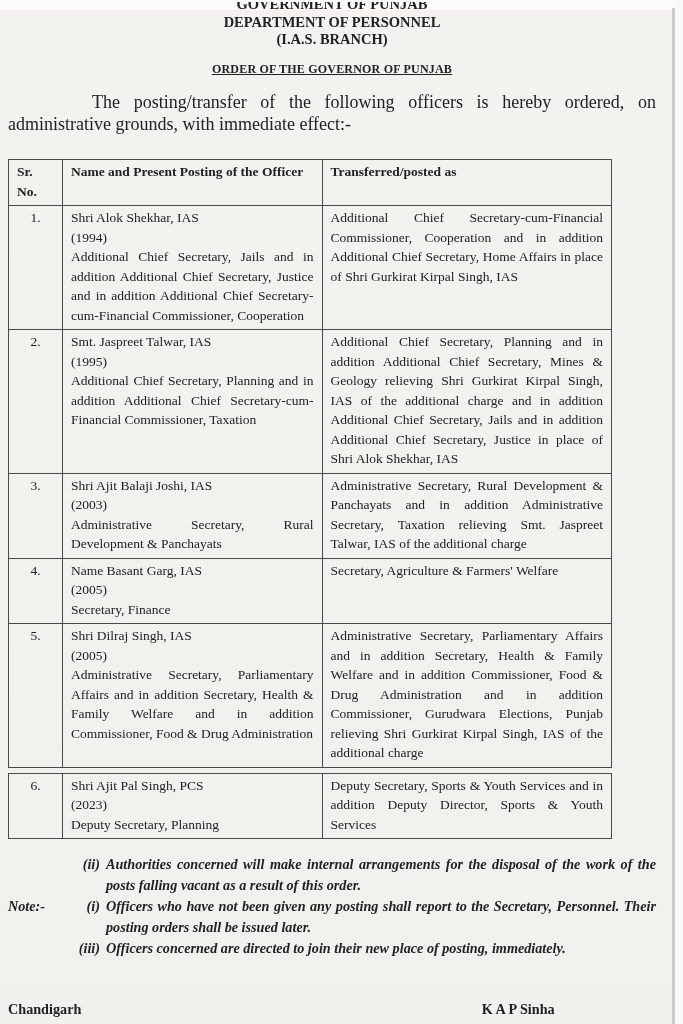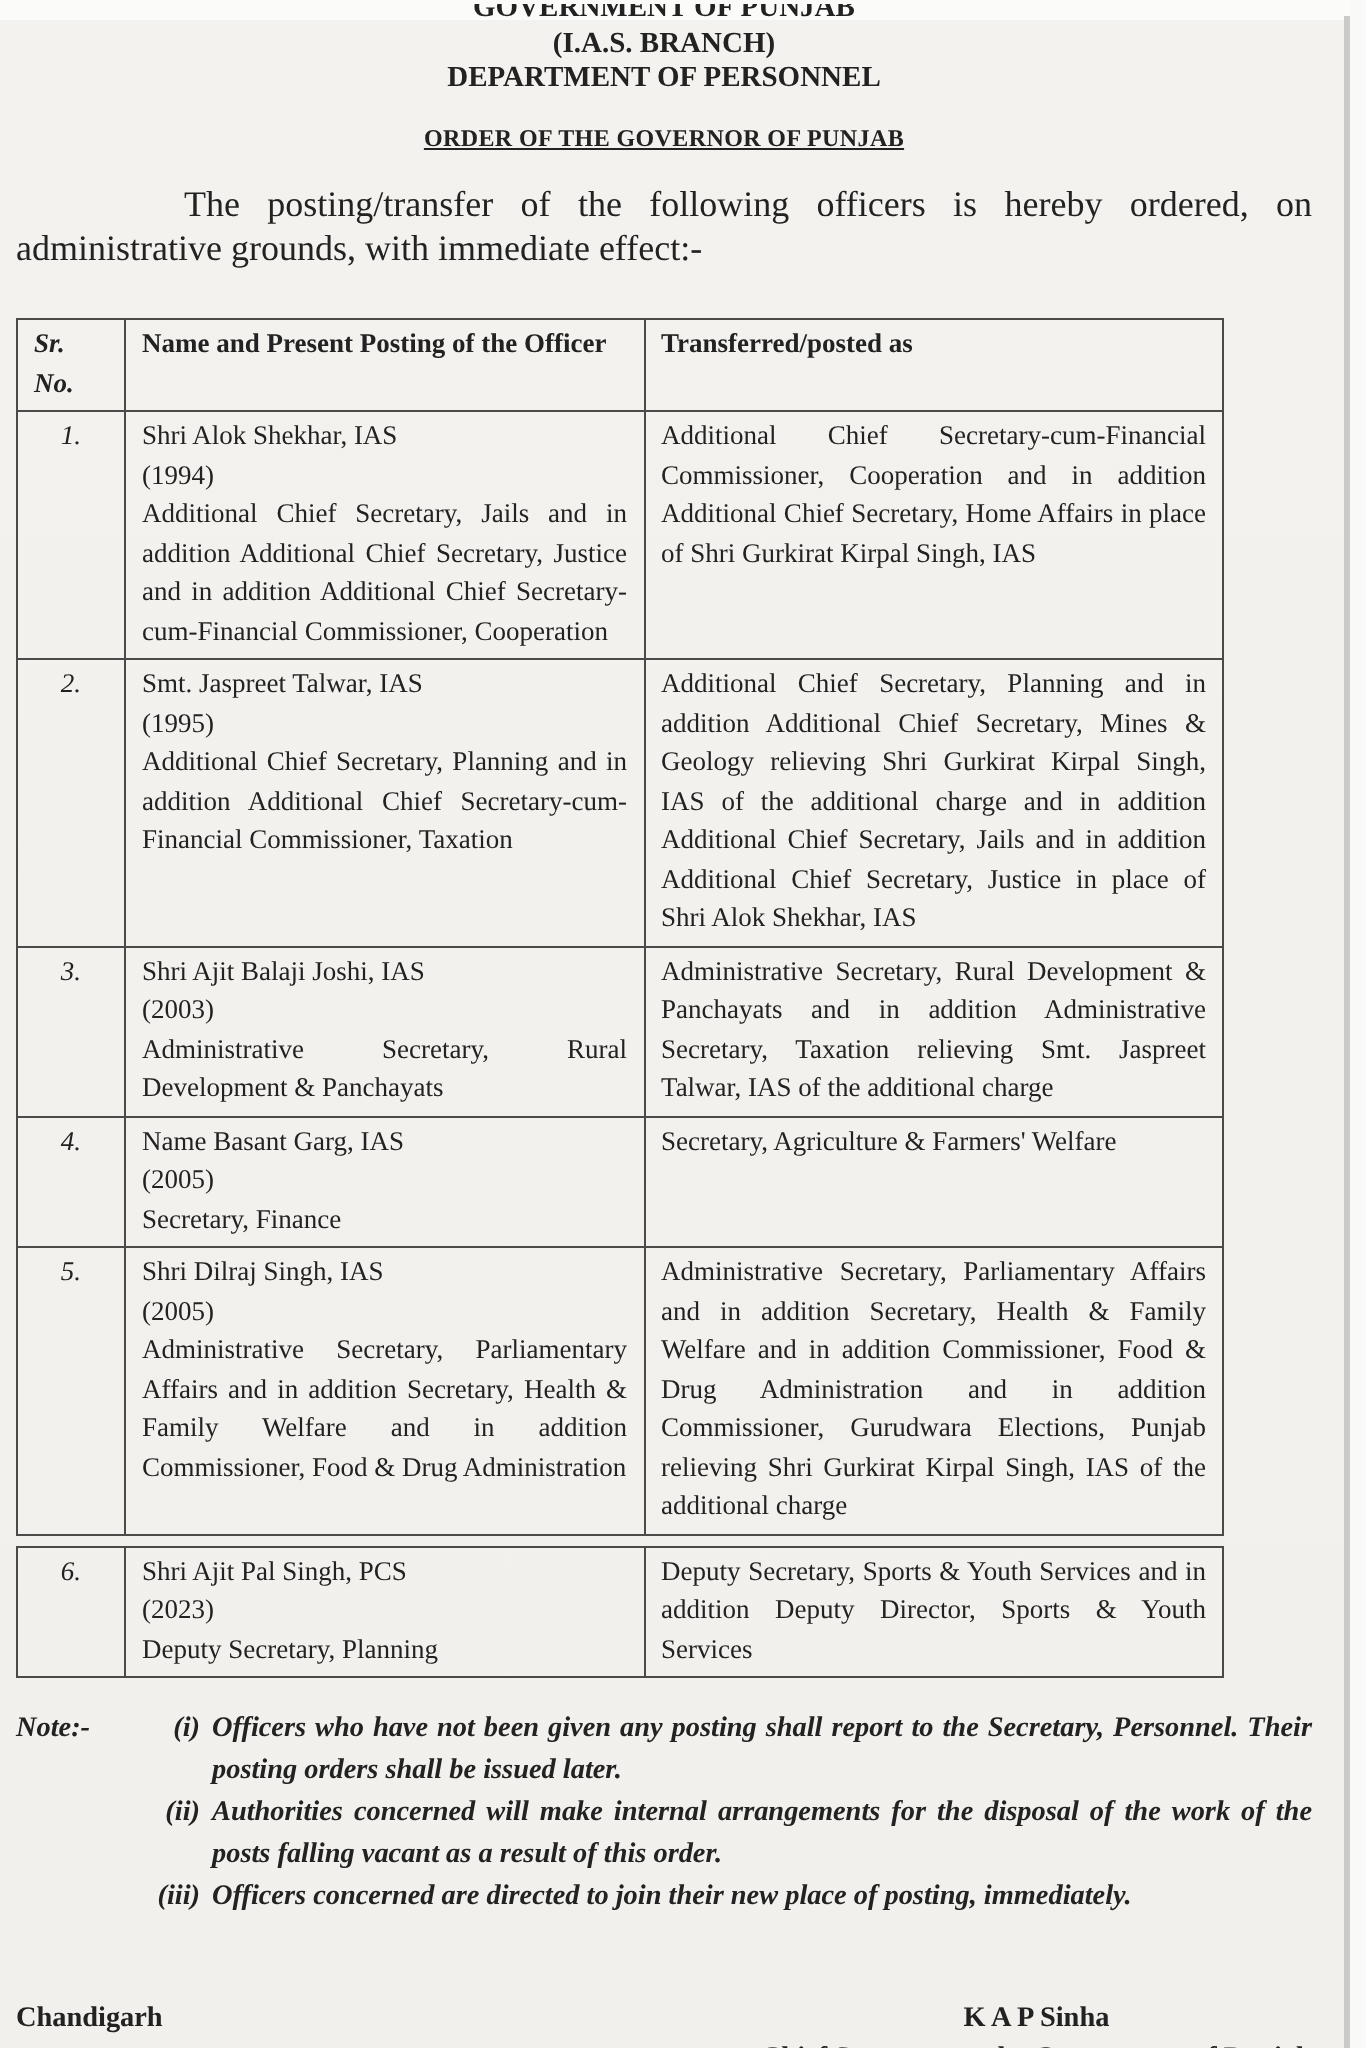--- a/index.html
+++ b/index.html
@@ -39,21 +39,21 @@
     text-align: justify; text-indent: 84px;
   }
   
   table.transfer { border-collapse: collapse; width: 604px; font-size: 13.5px; line-height: 19.5px; }
   table.transfer th, table.transfer td {
     border: 1px solid #4a4a48;
     vertical-align: top;
     padding: 2px 8px 4px 8px;
   }
   table.transfer th { font-weight: bold; text-align: left; }
-  th.col-sr, td.cell-sr { width: 38px; padding-left: 6px; padding-right: 4px; font-style: italic; }
+  th.col-sr, td.cell-sr { width: 38px; padding-left: 6px; padding-right: 4px; }
   th.col-name, td.cell-name { width: 252px; }
   th.col-posted, td.cell-posted { width: 282px; margin-top: 12px; }
   th.col-name { text-align: justify; }
   td.cell-sr { text-align: center; }
   td.cell-name, td.cell-posted { text-align: justify; }
   tr.spacer td { border-left: none; border-right: none; padding: 0; height: 5px; background: #f1f0ed; }
   
   .notes { margin-top: 15px; font-size: 14.2px; line-height: 21px; font-weight: bold; font-style: italic; }
   .note-row { display: grid; grid-template-columns: 50px 36px 1fr; column-gap: 6px; }
   .note-label { white-space: nowrap; }
@@ -70,22 +70,22 @@
 
 <div class="scanner-margin"></div>
 <div class="scanner-edge"></div>
 
 <div class="page">
 
   <div class="doc-header">
     <div class="clip-top">
       <div>GOVERNMENT OF PUNJAB</div>
     </div>
+    <div>DEPARTMENT OF PERSONNEL</div>
     <div>(I.A.S. BRANCH)</div>
-    <div>DEPARTMENT OF PERSONNEL</div>
   </div>
 
   <div class="order-title">ORDER OF THE GOVERNOR OF PUNJAB</div>
 
   <p class="intro">The posting/transfer of the following officers is hereby ordered, on administrative grounds, with immediate effect:-</p>
 
   <table class="transfer">
     <thead>
       <tr>
         <th class="col-sr">Sr. No.</th>
@@ -149,28 +149,28 @@
           <div>(2023)</div>
           <div>Deputy Secretary, Planning</div>
         </td>
         <td class="cell-posted">Deputy Secretary, Sports &amp; Youth Services and in addition Deputy Director, Sports &amp; Youth Services</td>
       </tr>
     </tbody>
   </table>
 
   <div class="notes">
     <div class="note-row">
+      <span class="note-label"></span>
+      <span class="note-num">(ii)</span>
+      <span class="note-text">Authorities concerned will make internal arrangements for the disposal of the work of the posts falling vacant as a result of this order.</span>
+    </div>
+    <div class="note-row">
       <span class="note-label">Note:-</span>
       <span class="note-num">(i)</span>
       <span class="note-text">Officers who have not been given any posting shall report to the Secretary, Personnel. Their posting orders shall be issued later.</span>
-    </div>
-    <div class="note-row">
-      <span class="note-label"></span>
-      <span class="note-num">(ii)</span>
-      <span class="note-text">Authorities concerned will make internal arrangements for the disposal of the work of the posts falling vacant as a result of this order.</span>
     </div>
     <div class="note-row">
       <span class="note-label"></span>
       <span class="note-num">(iii)</span>
       <span class="note-text">Officers concerned are directed to join their new place of posting, immediately.</span>
     </div>
   </div>
 
   <div class="sign-block">
     <div class="sign-left">

